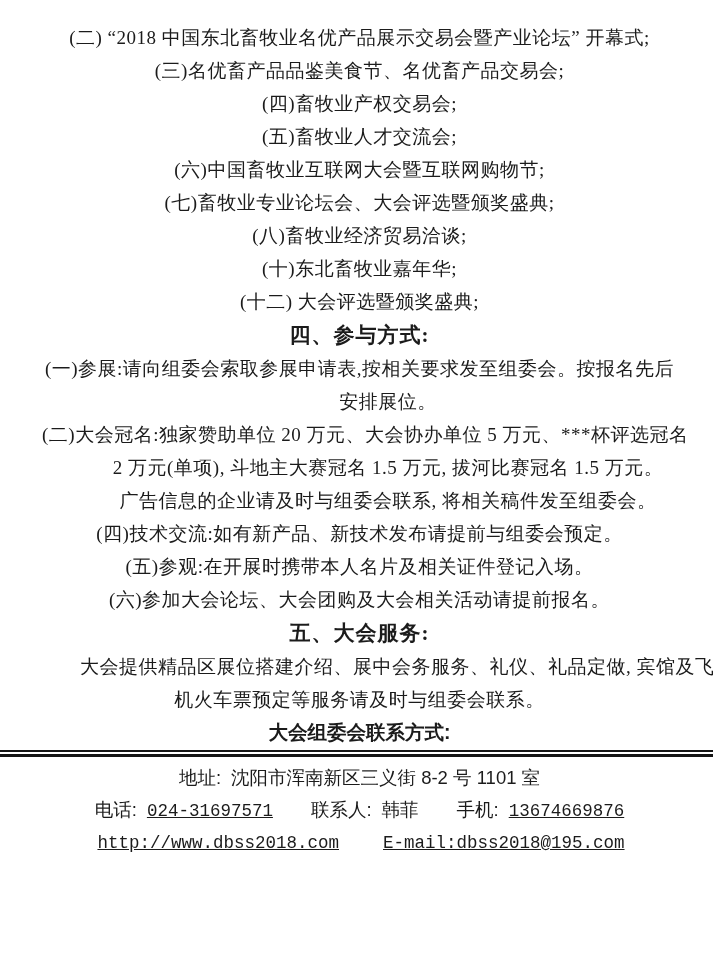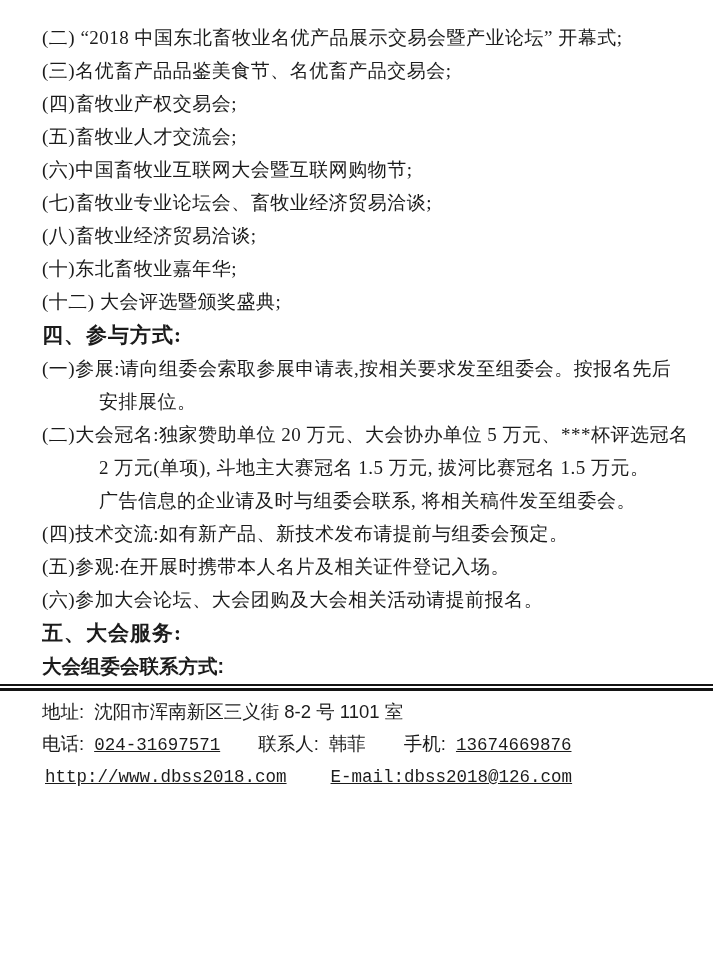--- a/index.html
+++ b/index.html
@@ -10,20 +10,21 @@
   .page {
     position: relative;
     width: 713px;
     height: 960px;
     background: #ffffff;
     overflow: hidden;
     box-sizing: border-box;
     padding: 21px 36px 0 42px;
     color: #1b1b1b;
     font-family: "Liberation Serif", "DejaVu Serif", serif;
+    text-align: center;
   }
   .line {
     font-size: 19px;
     line-height: 33px;
     white-space: nowrap;
     letter-spacing: 0.5px;
   }
   .wrap-indent {
     padding-left: 57px;
   }
@@ -77,21 +78,21 @@
 <body>
 
 <div class="page">
 
   <div>
     <div class="line">(二) “2018 中国东北畜牧业名优产品展示交易会暨产业论坛” 开幕式;</div>
     <div class="line">(三)名优畜产品品鉴美食节、名优畜产品交易会;</div>
     <div class="line">(四)畜牧业产权交易会;</div>
     <div class="line">(五)畜牧业人才交流会;</div>
     <div class="line">(六)中国畜牧业互联网大会暨互联网购物节;</div>
-    <div class="line">(七)畜牧业专业论坛会、畜牧业经济贸易洽谈;</div>
+    <div class="line">(七)畜牧业专业论坛会、大会评选暨颁奖盛典;</div>
     <div class="line">(八)畜牧业经济贸易洽谈;</div>
     <div class="line">(十)东北畜牧业嘉年华;</div>
     <div class="line">(十二) 大会评选暨颁奖盛典;</div>
   </div>
 
   <h2 class="section-heading">四、参与方式:</h2>
   <div>
     <div>
       <div class="line">(一)参展:请向组委会索取参展申请表,按相关要求发至组委会。按报名先后</div>
       <div class="line wrap-indent">安排展位。</div>
@@ -108,29 +109,33 @@
     </div>
     <div>
       <div class="line">(五)参观:在开展时携带本人名片及相关证件登记入场。</div>
     </div>
     <div>
       <div class="line">(六)参加大会论坛、大会团购及大会相关活动请提前报名。</div>
     </div>
   </div>
 
   <h2 class="section-heading">五、大会服务:</h2>
+  <div>
+    <div class="line para-indent">大会提供精品区展位搭建介绍、展中会务服务、礼仪、礼品定做, 宾馆及飞</div>
+    <div class="line">机火车票预定等服务请及时与组委会联系。</div>
+  </div>
 
   <div class="contact-heading">大会组委会联系方式:</div>
   <div class="double-rule"></div>
 
   <div class="contact-row">
     <span class="clabel">地址:</span><span class="clabel val-gap">沈阳市浑南新区三义街 8-2 号 1101 室</span>
   </div>
 
   <div class="contact-row">
     <span class="clabel">电话:</span><span class="cvalue val-gap">024-31697571</span><span class="clabel pair-gap">联系人:</span><span class="clabel val-gap">韩菲</span><span class="clabel pair-gap">手机:</span><span class="cvalue val-gap">13674669876</span>
   </div>
 
   <div class="contact-row web-row">
-    <span class="cvalue">http://www.dbss2018.com</span><span class="cvalue web-gap">E-mail:dbss2018@126.com</span>
+    <span class="cvalue">http://www.dbss2018.com</span><span class="cvalue web-gap">E-mail:dbss2018@195.com</span>
   </div>
 
 </div>
 
 </body></html>

